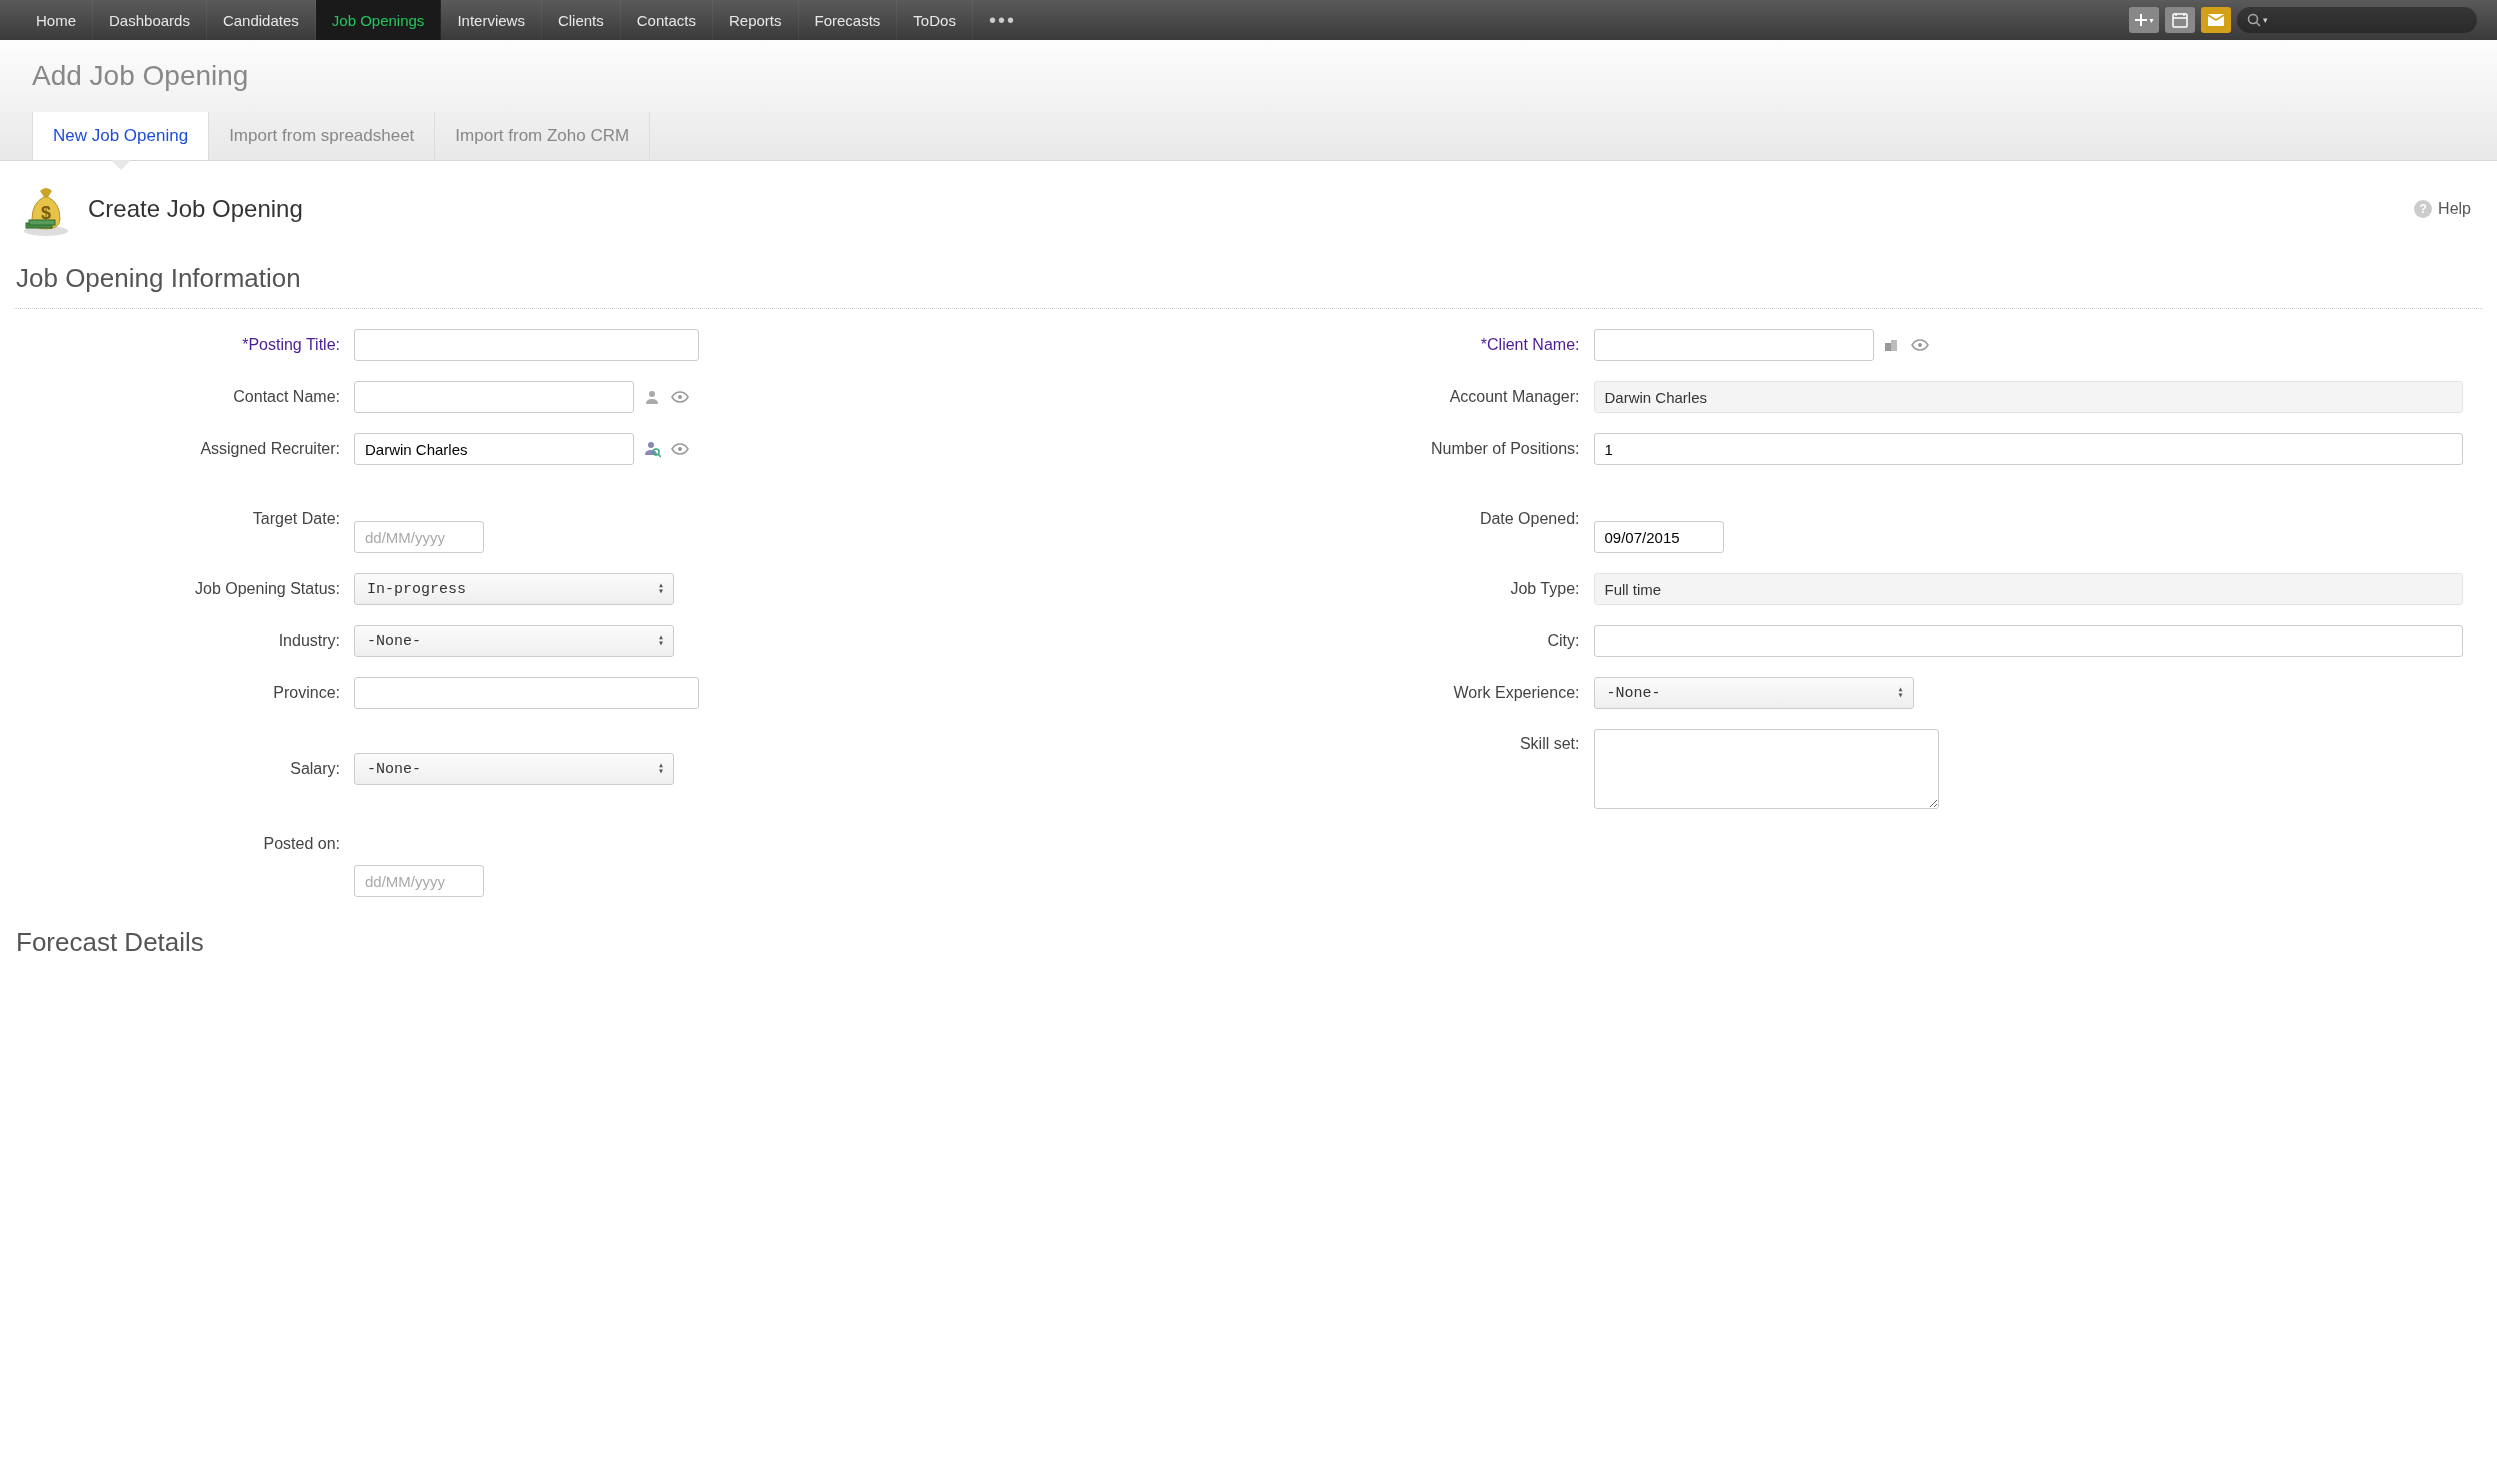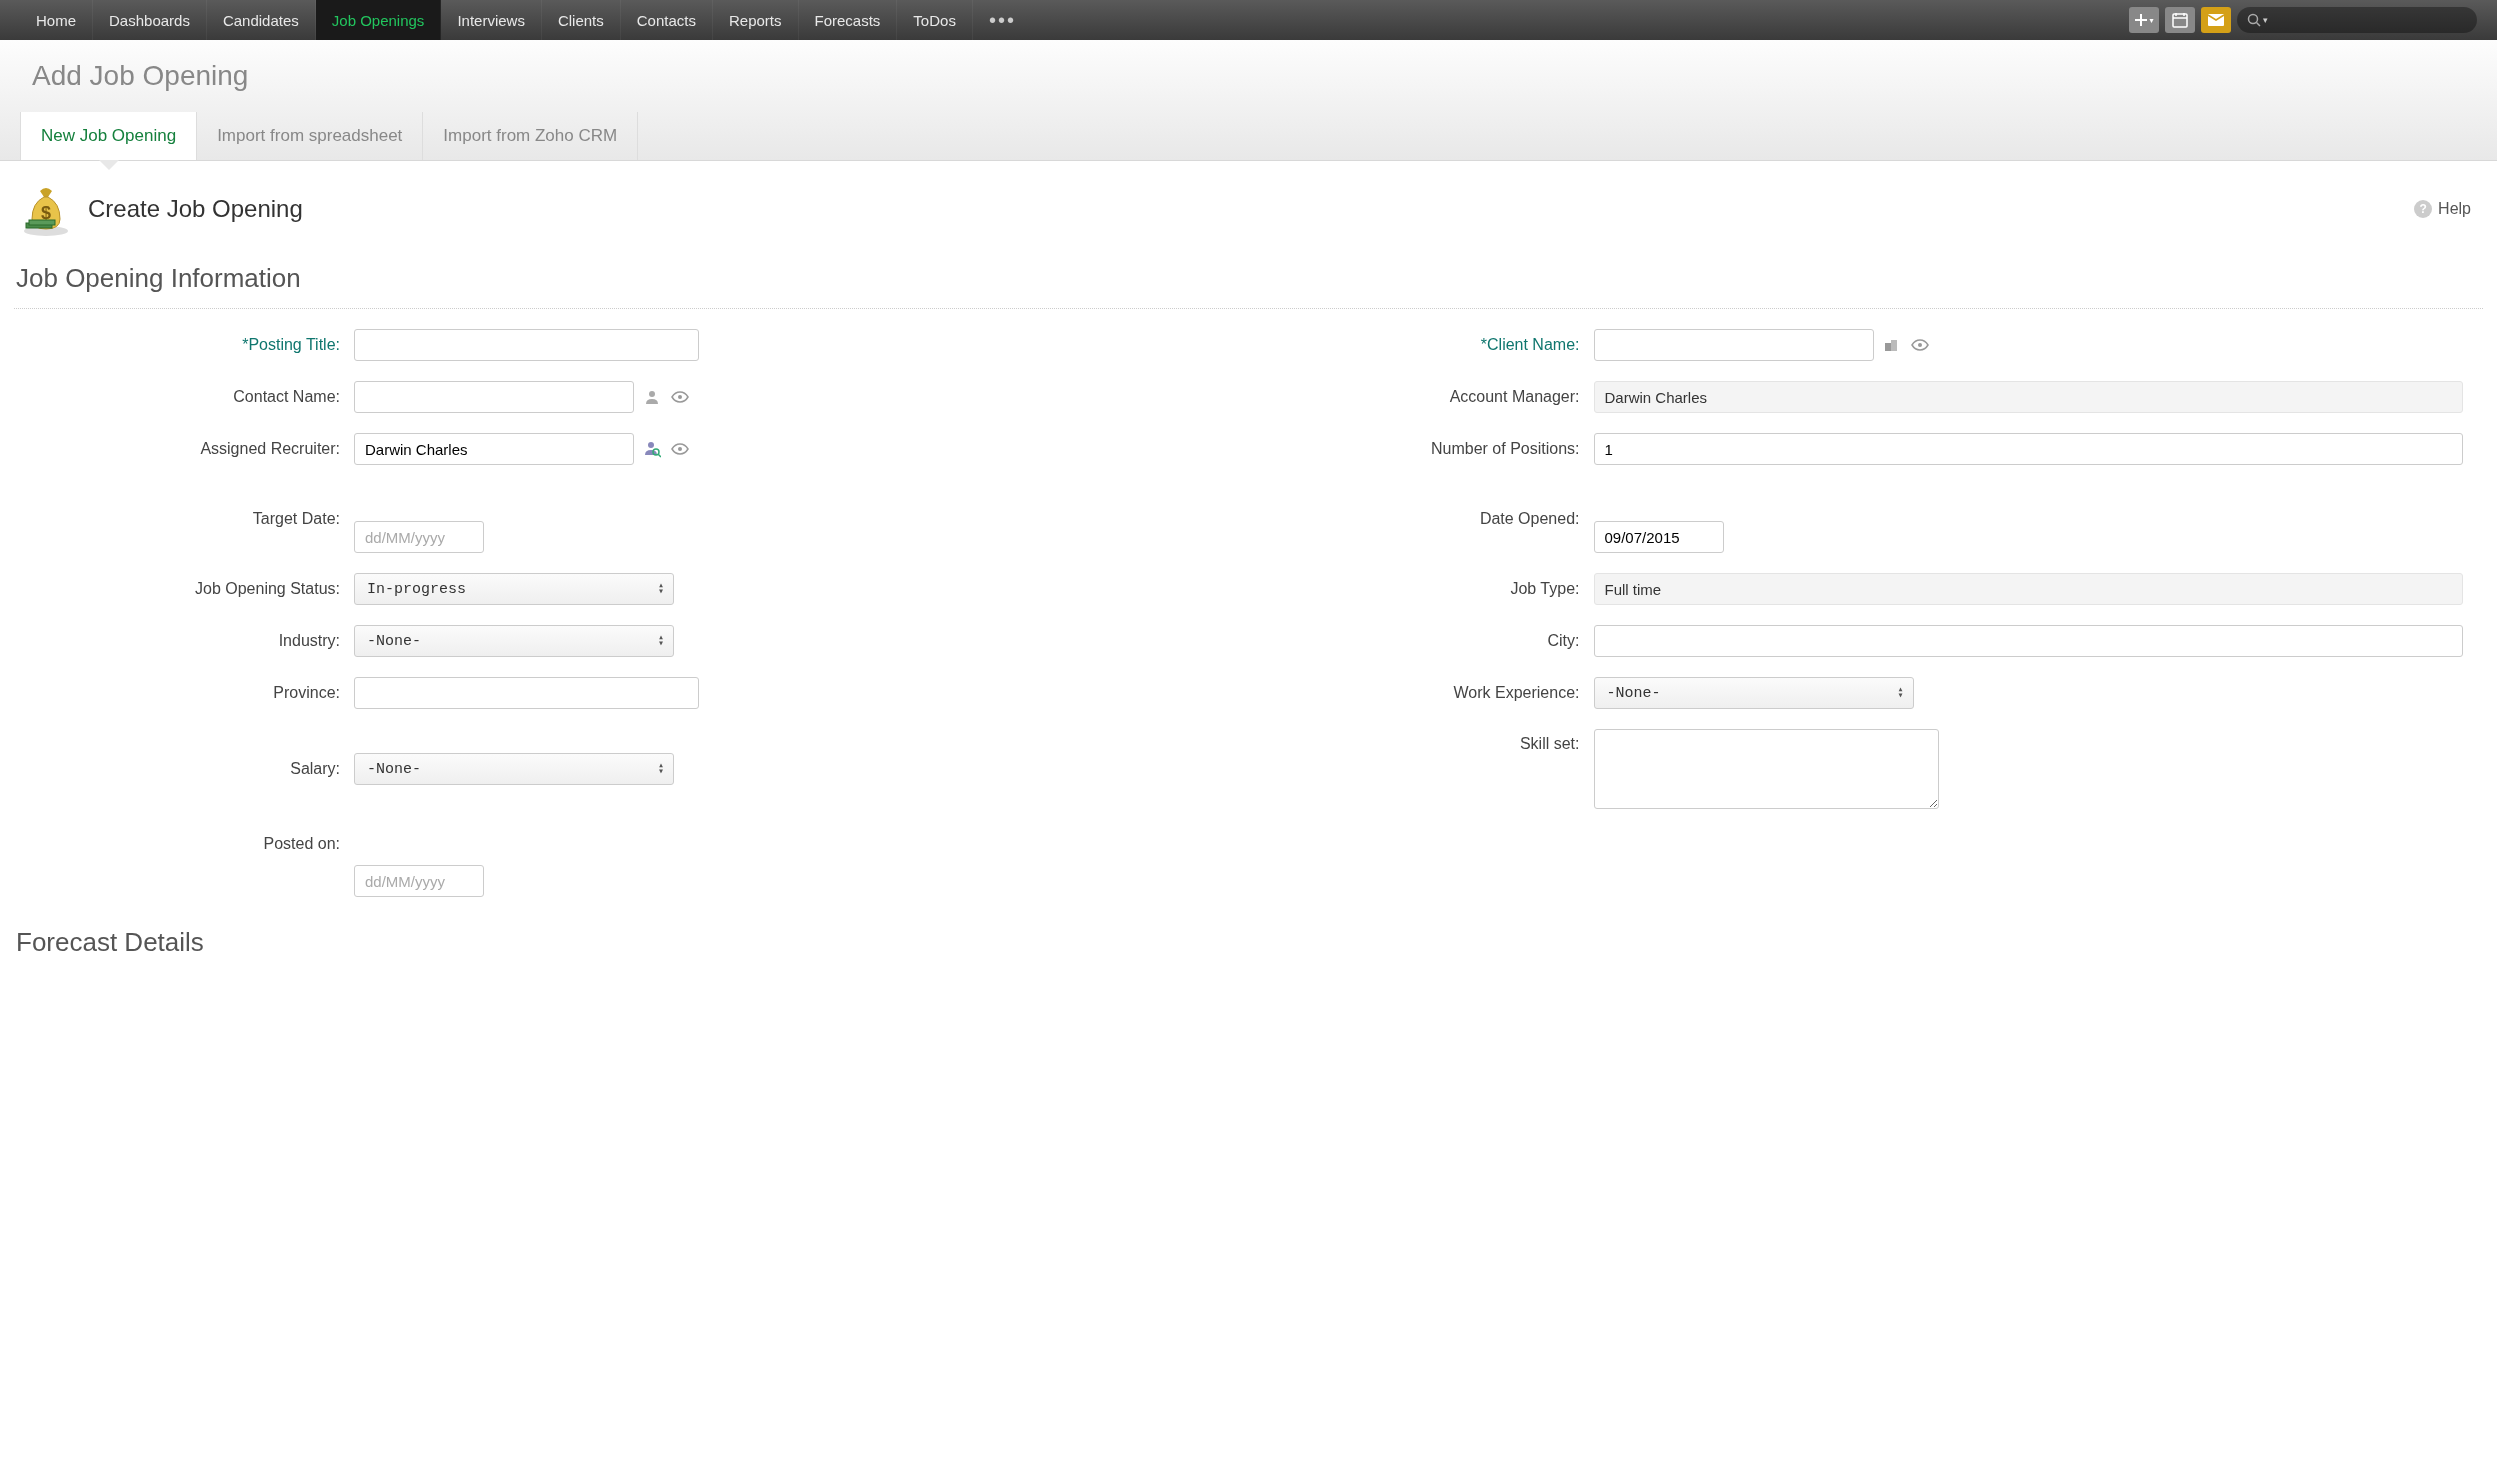--- a/index.html
+++ b/index.html
@@ -65,21 +65,21 @@
     }
     .sub-tab {
       padding: 14px 20px;
       color: #888;
       font-size: 17px;
       border-right: 1px solid #ddd;
       cursor: pointer;
       position: relative;
     }
     .sub-tab:first-child { border-left: 1px solid #ddd; }
-    .sub-tab.active { color: #15803d; background: #fff; }
+    .sub-tab.active { color: #1d4ed8; background: #fff; margin-left: 12px; }
     .sub-tab.active::after {
       content: '';
       position: absolute;
       bottom: -10px; left: 50%;
       transform: translateX(-50%);
       width: 0; height: 0;
       border-left: 10px solid transparent;
       border-right: 10px solid transparent;
       border-top: 10px solid #e8e8e8;
     }
@@ -149,21 +149,21 @@
       padding-right: 20px;
     }
     .form-label {
       width: 340px;
       text-align: right;
       padding-right: 14px;
       font-size: 16px;
       color: #444;
       flex-shrink: 0;
     }
-    .form-label.required { color: #0f766e; }
+    .form-label.required { color: #4c1d95; }
     .form-label.required::before { content: '*'; }
     .form-control-wrap { flex: 1; display: flex; align-items: center; gap: 8px; }
     
     input[type="text"], .text-input {
       border: 1px solid #ccc;
       border-radius: 3px;
       padding: 7px 10px;
       font-size: 15px;
       width: 100%;
       height: 32px;

